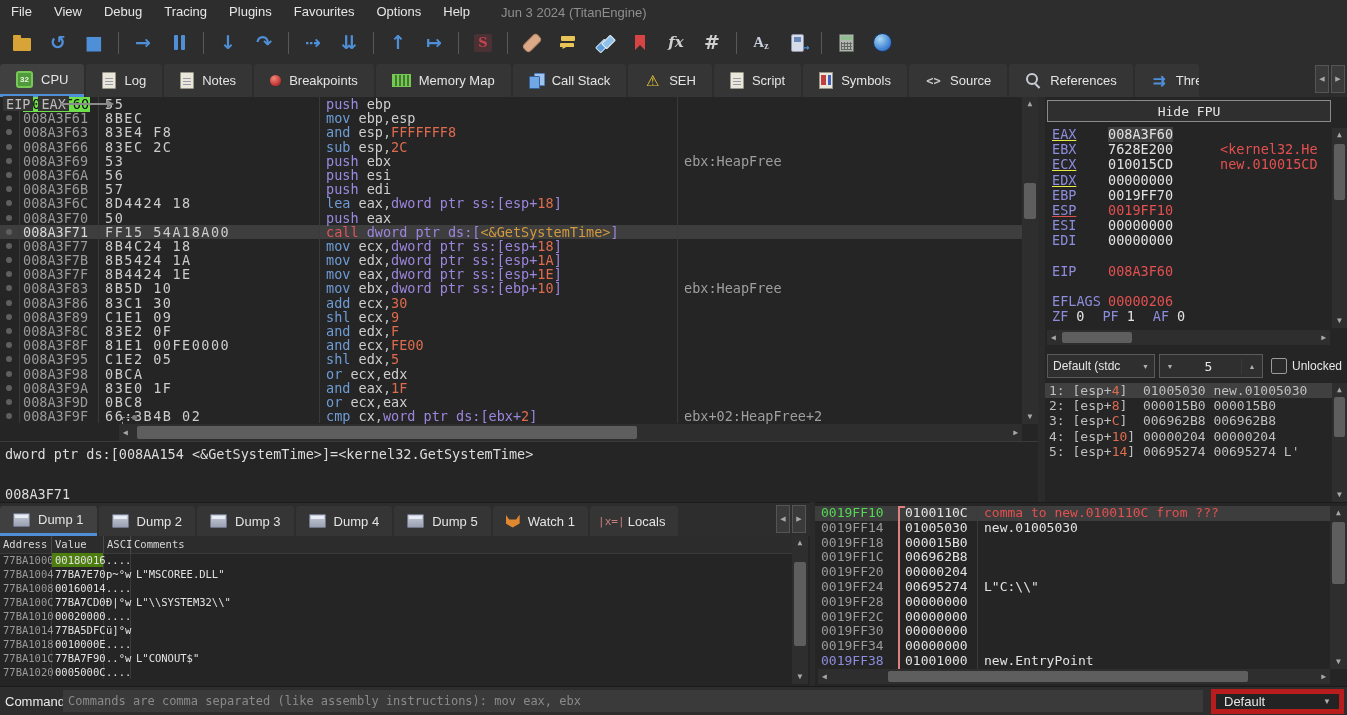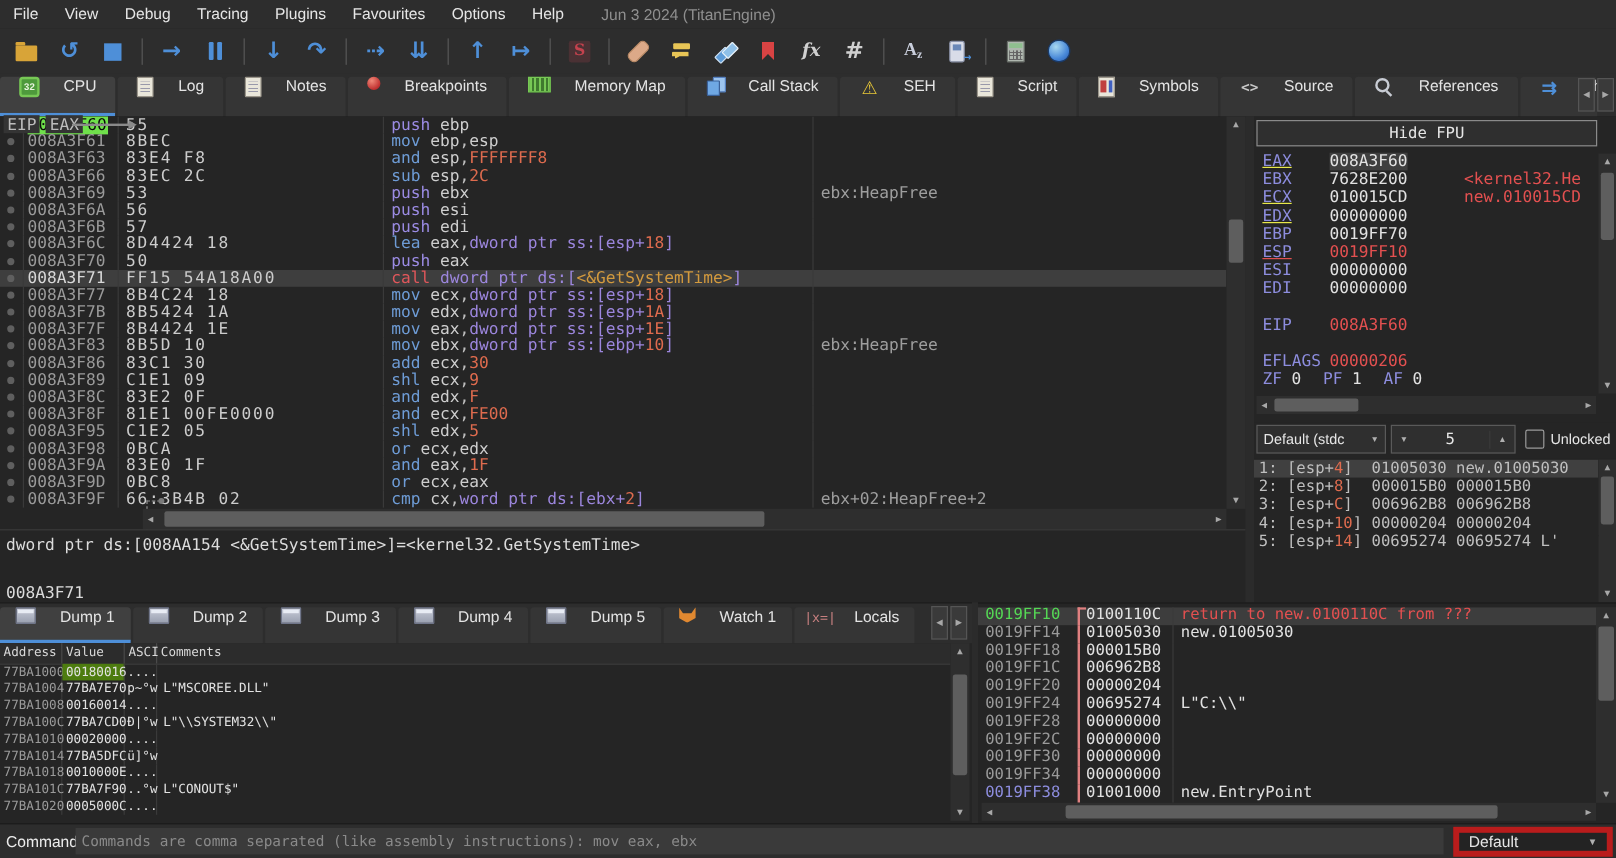--- a/index.html
+++ b/index.html
@@ -46,22 +46,22 @@
   .ic-calc::before{content:"";position:absolute;top:1px;left:1px;right:1px;height:4px;background:#8FBF8F;}
   .ic-calc::after{content:"";position:absolute;top:7px;left:1px;right:1px;bottom:1px;
         background:repeating-linear-gradient(0deg,#666 0 1px,transparent 1px 3px),repeating-linear-gradient(90deg,#666 0 1px,transparent 1px 3px);}
   .ic-globe{width:17px;height:17px;border-radius:50%;border:1px solid #1A3A68;
         background:radial-gradient(circle at 35% 30%,#A8D8F0,#4888D8 60%,#2858A8);}
 
   
   #tabbar{position:absolute;left:0;top:61px;width:1347px;height:36px;background:#2D2D2D;
           border-bottom:1px solid #1C1C1C;display:flex;align-items:flex-end;
           font-family:"Liberation Sans",sans-serif;font-size:13px;}
-  .tab{height:33px;display:flex;padding:0 16px;margin-right:2px;background:#353535;
-       border-radius:3px 3px 0 0;white-space:nowrap;color:#E4E4E4;box-sizing:border-box;gap:12px;}
+  .tab{height:33px;display:flex;align-items:center;padding:0 16px;margin-right:2px;background:#353535;
+       border-radius:3px 3px 0 0;white-space:nowrap;color:#E4E4E4;box-sizing:border-box;}
   .tab.active{background:#404040;border-bottom:3px solid #4E8FD8;}
   .tab.clip{max-width:64px;overflow:hidden;padding-right:0;}
   .ti{width:17px;height:17px;display:inline-flex;align-items:center;justify-content:center;margin-right:8px;flex:none;}
   .ti-cpu{background:#4E9A3C;border:2px solid #77C855;border-radius:3px;color:#EAF5E0;font-size:8px;font-weight:bold;box-sizing:border-box;}
   .ti-page{width:12px;height:15px;background:#E9E6DA;border:1px solid #9A958A;border-radius:1px;position:relative;}
   .ti-page::before{content:"";position:absolute;top:3px;left:2px;right:2px;height:9px;
         background:repeating-linear-gradient(0deg,#99A 0 1px,transparent 1px 3px);}
   .ti-dot{width:11px;height:11px;border-radius:50%;background:radial-gradient(circle at 35% 30%,#F08878,#C03030 70%);}
   .ti-mem{width:17px;height:11px;background:#3F7A2E;border:1px solid #77C855;
         background-image:repeating-linear-gradient(90deg,#77C855 0 2px,transparent 2px 4px);}
@@ -522,21 +522,21 @@
       <span class="arr up">▲</span>
       <span class="arr dn">▼</span>
       <i class="thumb" style="left:2px;right:2px;top:26px;height:84px;"></i>
     </div>
   </div>
 
   <div class="splitter" style="left:810px;top:502px;width:5px;height:184px;"></div>
 
   <div id="stack">
     <div id="stackrows">
-        <div class="srow sel"><span class="saddr green">0019FF10</span><span class="sframe ftop"></span><span class="sval">0100110C</span><span class="scmt red">return to new.0100110C from ???</span></div>
+        <div class="srow sel"><span class="saddr green">0019FF10</span><span class="sframe ftop"></span><span class="sval">0100110C</span><span class="scmt red">comma to new.0100110C from ???</span></div>
         <div class="srow"><span class="saddr ">0019FF14</span><span class="sframe"></span><span class="sval">01005030</span><span class="scmt ">new.01005030</span></div>
         <div class="srow"><span class="saddr ">0019FF18</span><span class="sframe"></span><span class="sval">000015B0</span><span class="scmt "></span></div>
         <div class="srow"><span class="saddr ">0019FF1C</span><span class="sframe"></span><span class="sval">006962B8</span><span class="scmt "></span></div>
         <div class="srow"><span class="saddr ">0019FF20</span><span class="sframe"></span><span class="sval">00000204</span><span class="scmt "></span></div>
         <div class="srow"><span class="saddr ">0019FF24</span><span class="sframe"></span><span class="sval">00695274</span><span class="scmt ">L"C:\\"</span></div>
         <div class="srow"><span class="saddr ">0019FF28</span><span class="sframe"></span><span class="sval">00000000</span><span class="scmt "></span></div>
         <div class="srow"><span class="saddr ">0019FF2C</span><span class="sframe"></span><span class="sval">00000000</span><span class="scmt "></span></div>
         <div class="srow"><span class="saddr ">0019FF30</span><span class="sframe"></span><span class="sval">00000000</span><span class="scmt "></span></div>
         <div class="srow"><span class="saddr ">0019FF34</span><span class="sframe"></span><span class="sval">00000000</span><span class="scmt "></span></div>
         <div class="srow"><span class="saddr purple">0019FF38</span><span class="sframe"></span><span class="sval">01001000</span><span class="scmt ">new.EntryPoint</span></div>

